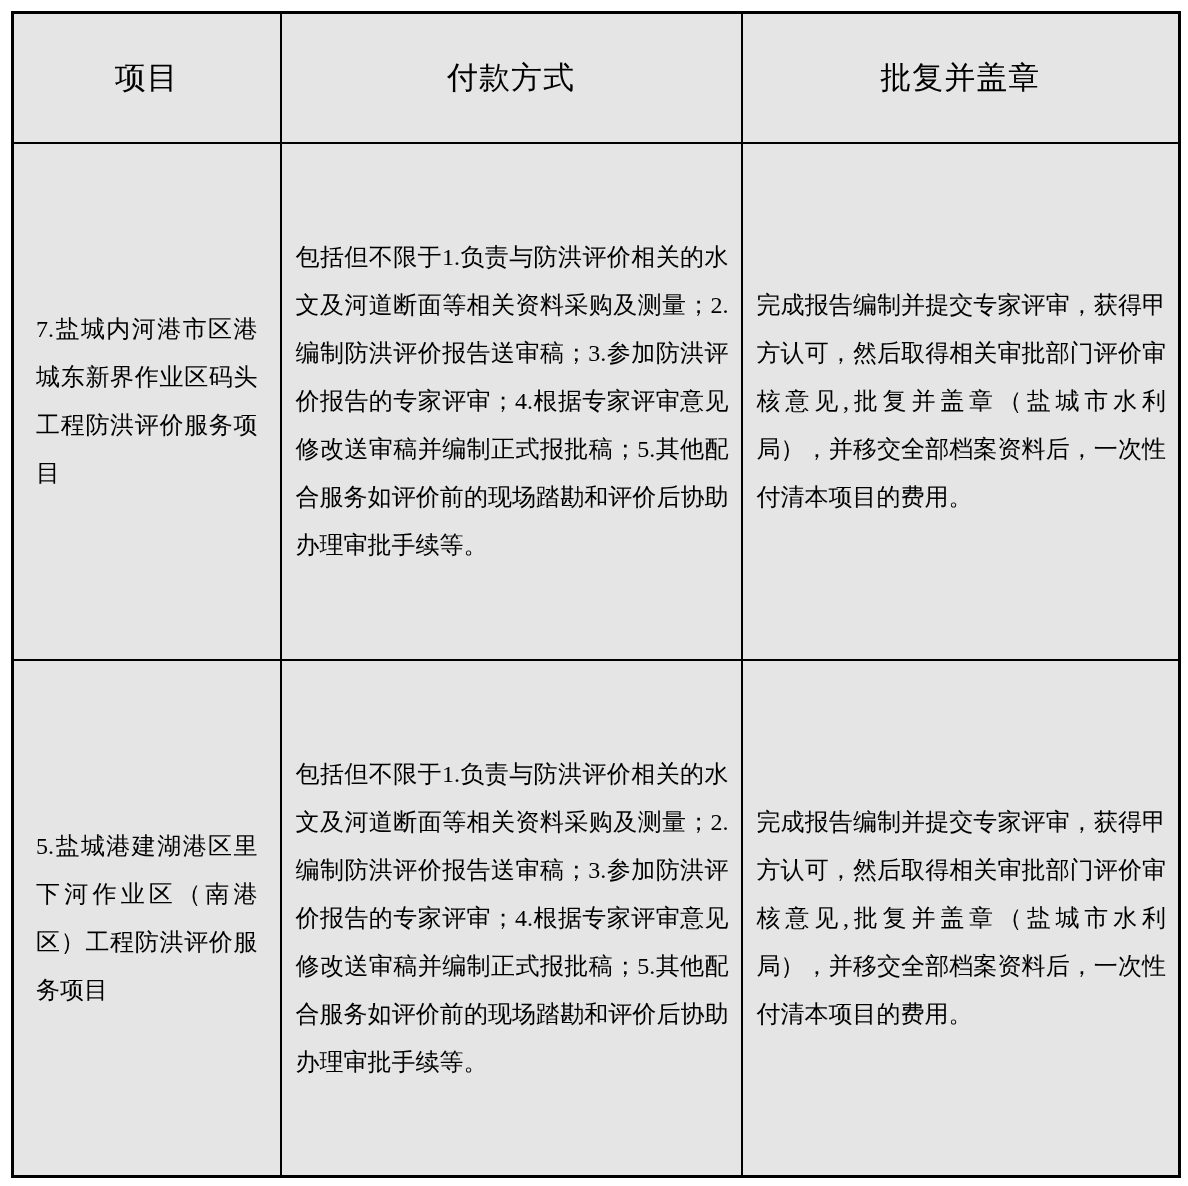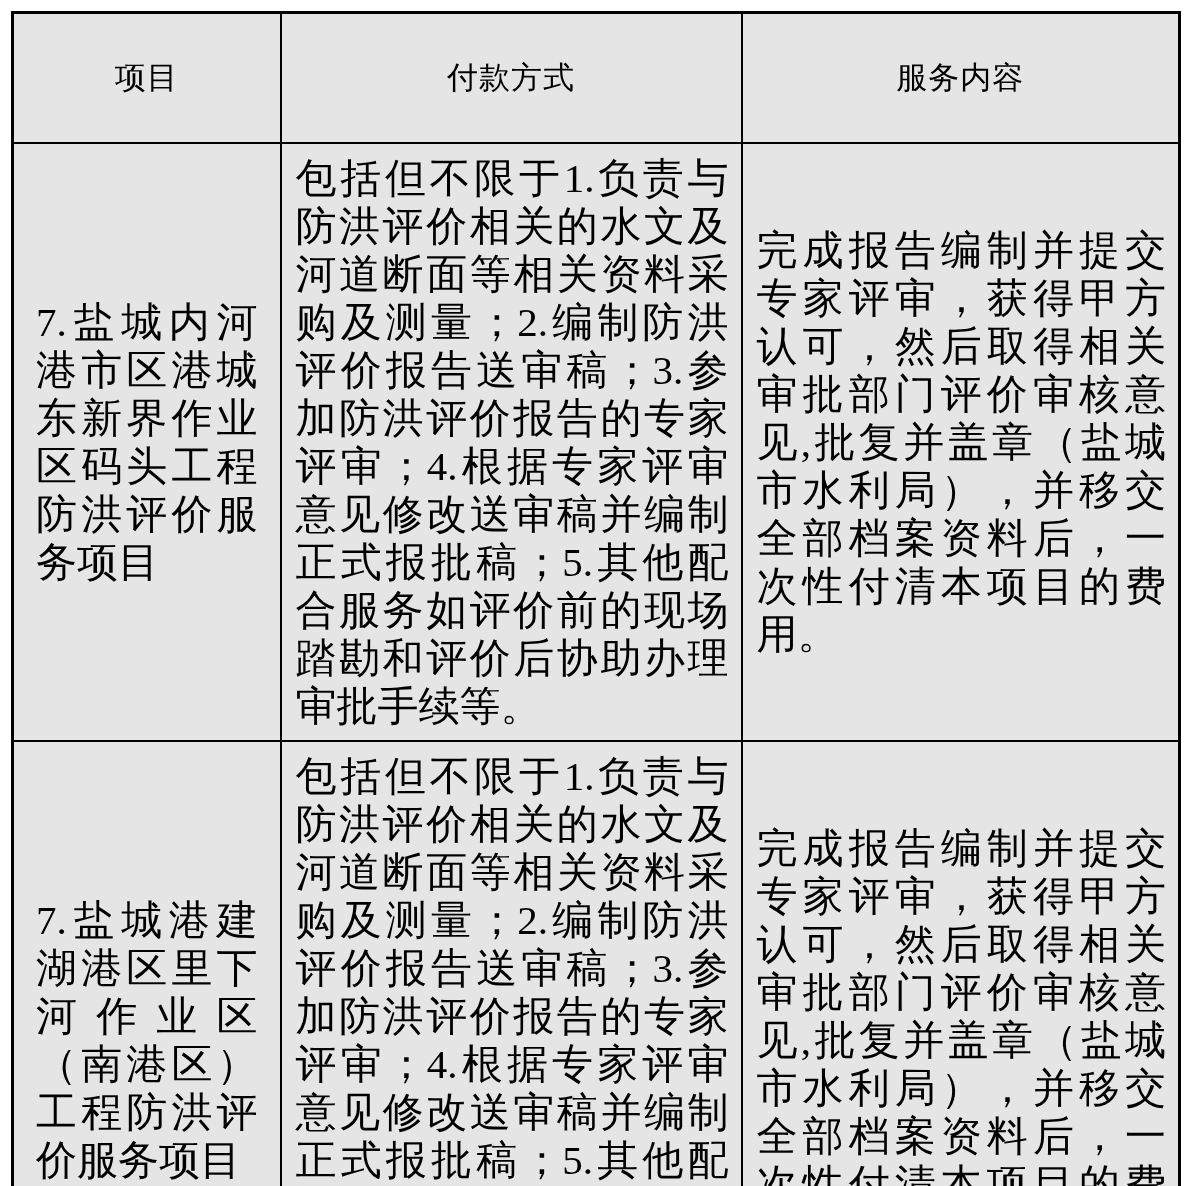--- a/index.html
+++ b/index.html
@@ -41,21 +41,21 @@
 
   th.header-cell {
     font-weight: normal;
     font-size: 31px;
     text-align: center;
     vertical-align: middle;
     letter-spacing: 1px;
     padding: 0 10px;
   }
   td.body-cell {
-    font-size: 41px;
+    font-size: 24px;
     line-height: 48px;
     vertical-align: middle;
     text-align: justify;
     text-justify: inter-ideograph;
     word-break: break-all;
   }
   td.cell-project {
     padding: 10px 22px;
   }
   td.cell-service {
@@ -73,27 +73,27 @@
   <table class="doc-table">
     <colgroup>
       <col class="c-project">
       <col class="c-service">
       <col class="c-payment">
     </colgroup>
     <tbody>
       <tr class="header-row">
         <th class="header-cell">项目</th>
         <th class="header-cell">付款方式</th>
-        <th class="header-cell">服务内容</th>
+        <th class="header-cell">批复并盖章</th>
       </tr>
       <tr class="data-row">
         <td class="body-cell cell-project">7.盐城内河港市区港城东新界作业区码头工程防洪评价服务项目</td>
         <td class="body-cell cell-service">包括但不限于1.负责与防洪评价相关的水文及河道断面等相关资料采购及测量；2.编制防洪评价报告送审稿；3.参加防洪评价报告的专家评审；4.根据专家评审意见修改送审稿并编制正式报批稿；5.其他配合服务如评价前的现场踏勘和评价后协助办理审批手续等。</td>
         <td class="body-cell cell-payment">完成报告编制并提交专家评审，获得甲方认可，然后取得相关审批部门评价审核意见,批复并盖章（盐城市水利局），并移交全部档案资料后，一次性付清本项目的费用。</td>
       </tr>
       <tr class="data-row">
-        <td class="body-cell cell-project">7.盐城港建湖港区里下河作业区（南港区）工程防洪评价服务项目</td>
+        <td class="body-cell cell-project">5.盐城港建湖港区里下河作业区（南港区）工程防洪评价服务项目</td>
         <td class="body-cell cell-service">包括但不限于1.负责与防洪评价相关的水文及河道断面等相关资料采购及测量；2.编制防洪评价报告送审稿；3.参加防洪评价报告的专家评审；4.根据专家评审意见修改送审稿并编制正式报批稿；5.其他配合服务如评价前的现场踏勘和评价后协助办理审批手续等。</td>
         <td class="body-cell cell-payment">完成报告编制并提交专家评审，获得甲方认可，然后取得相关审批部门评价审核意见,批复并盖章（盐城市水利局），并移交全部档案资料后，一次性付清本项目的费用。</td>
       </tr>
     </tbody>
   </table>
 </div>
 
 </body></html>

